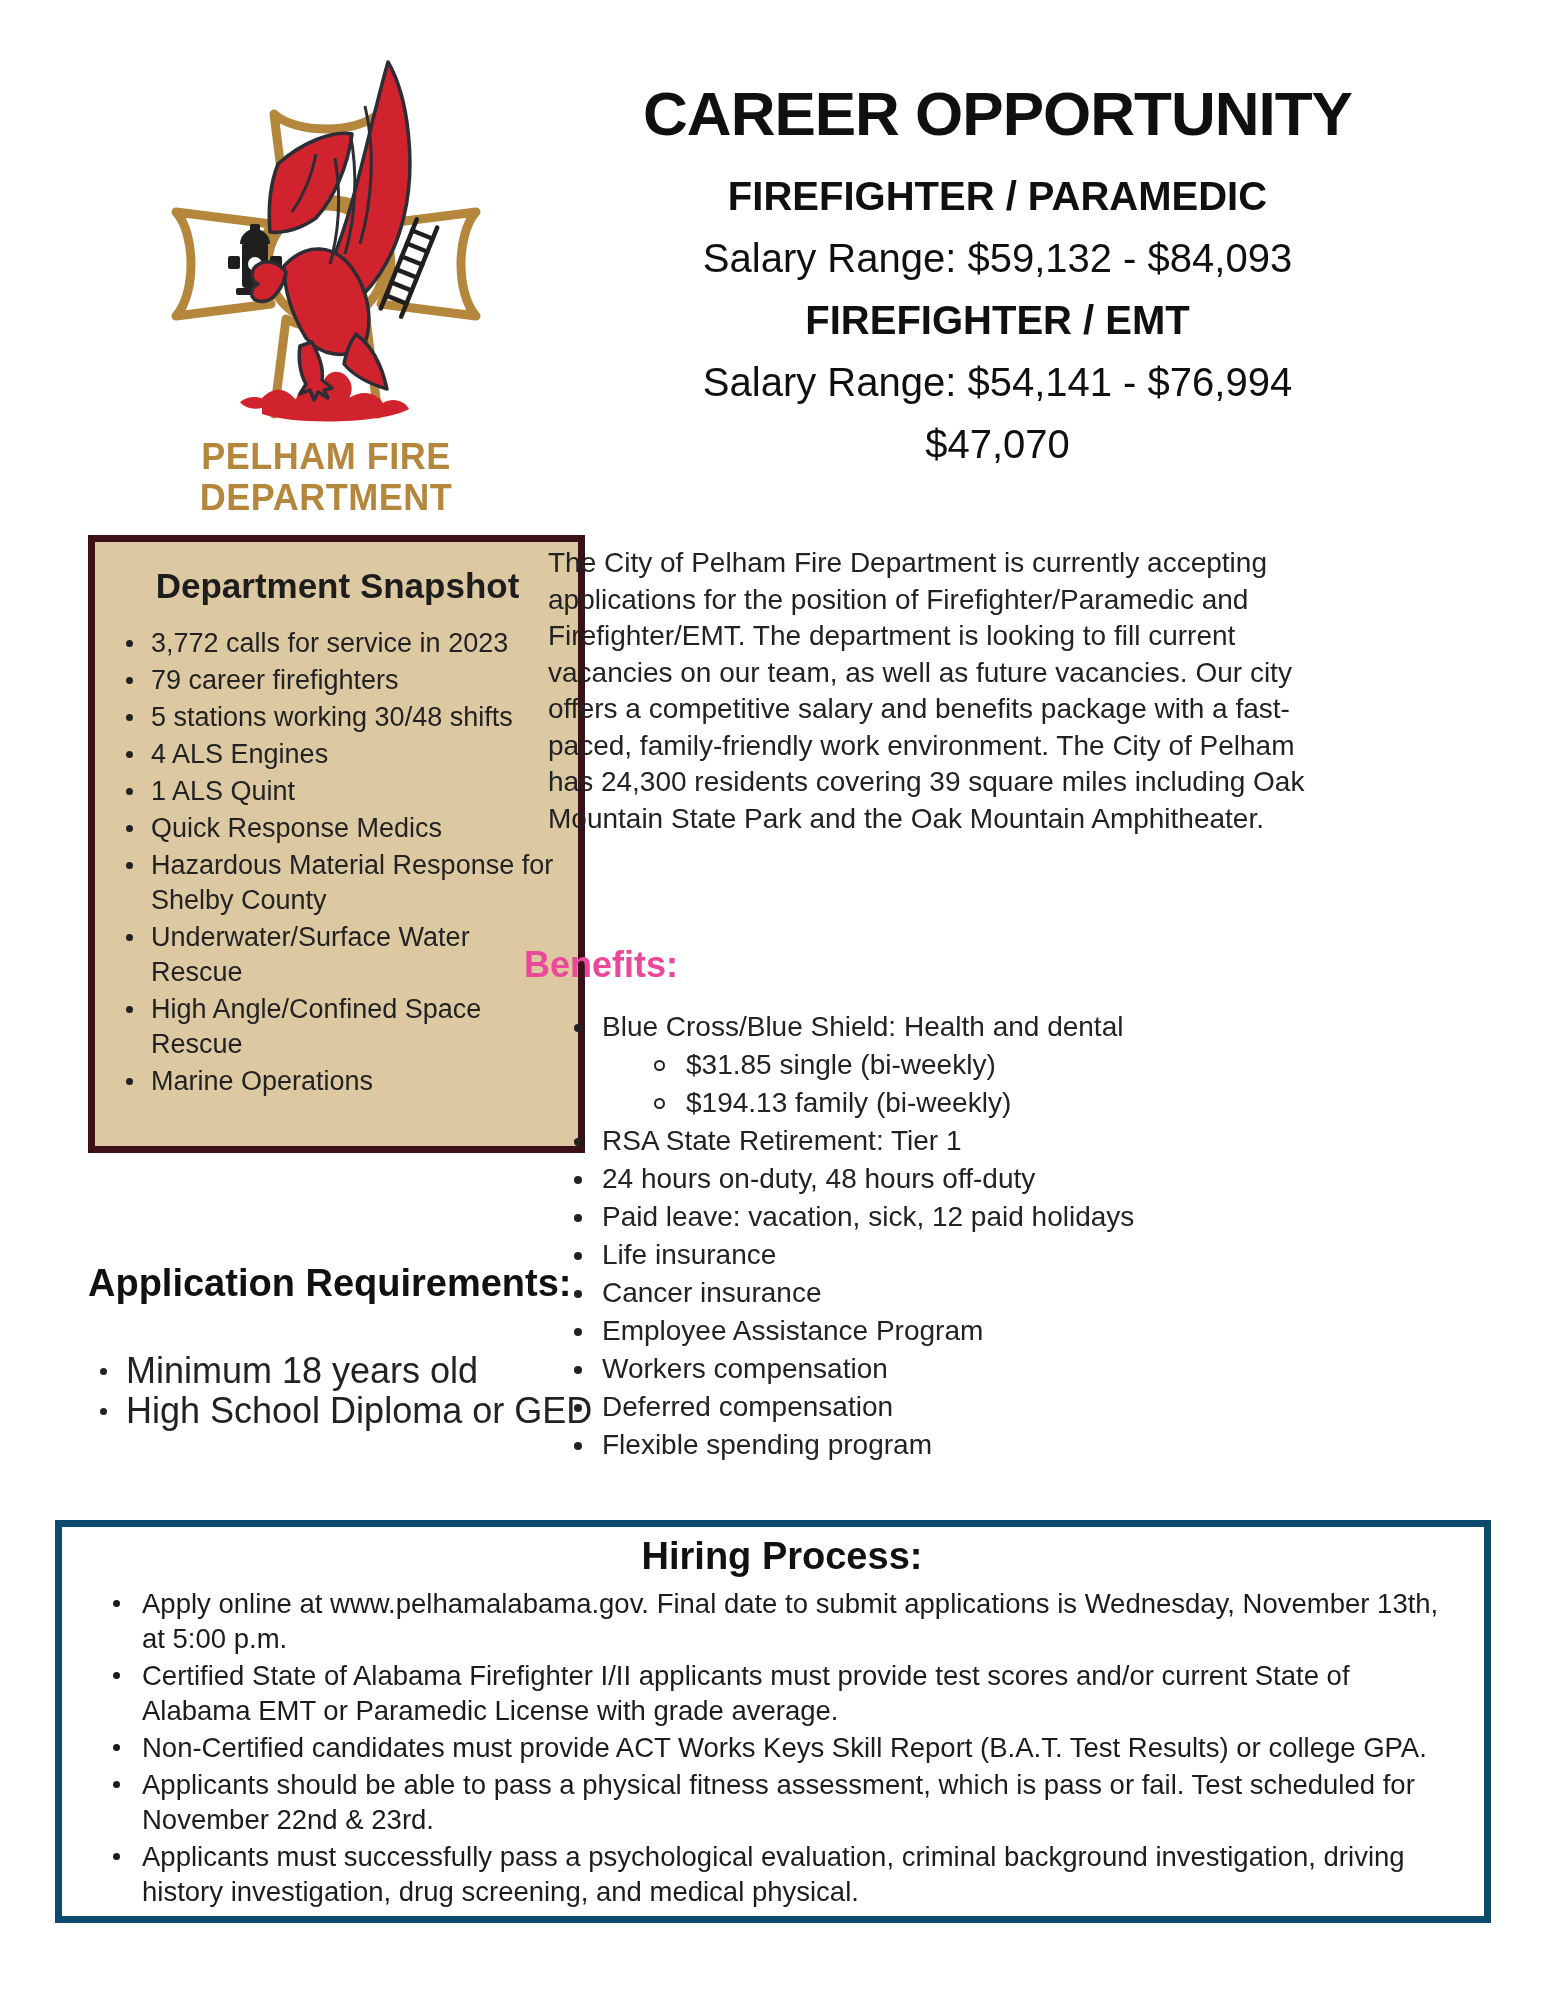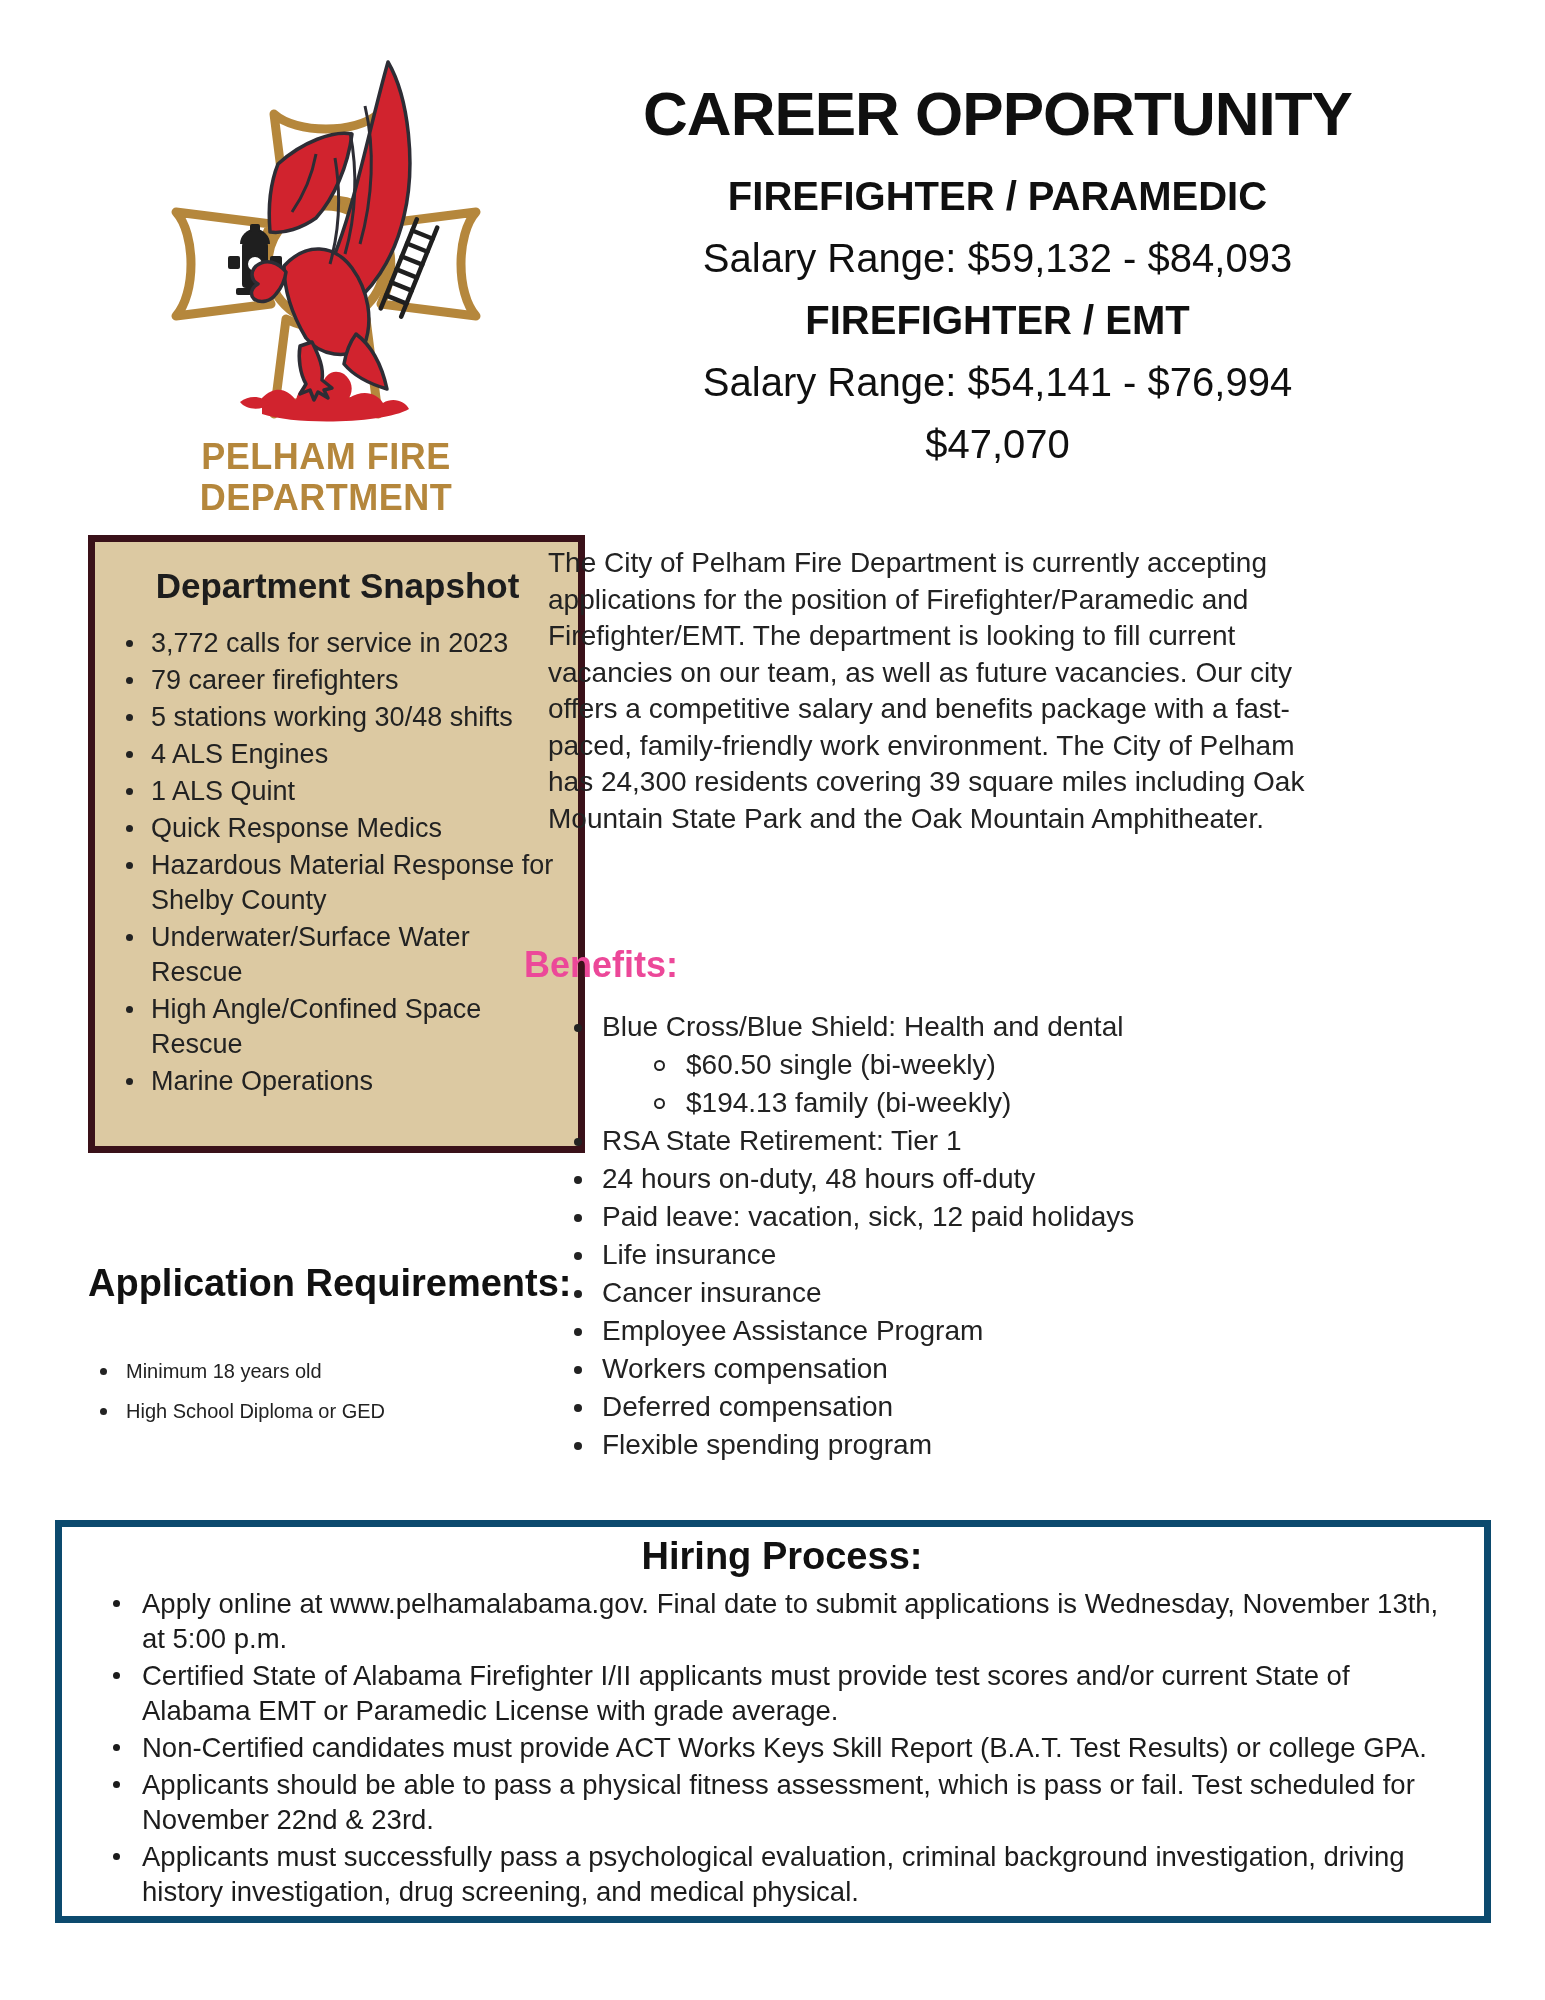--- a/index.html
+++ b/index.html
@@ -39,21 +39,21 @@
   .b-list > li::before { content:""; position:absolute; left:14px; top:16px; width:8px; height:8px;
                          border-radius:50%; background:#222; }
   .sub-list { margin:0; padding:0 0 0 50px; list-style:none; }
   .sub-list li { position:relative; padding-left:34px; }
   .sub-list li::before { content:""; position:absolute; left:2px; top:14px; width:9px; height:9px;
                          border-radius:50%; background:transparent; border:2.5px solid #222; box-sizing:border-box;
                          width:11px; height:11px; }
   
   .app-req { position:absolute; left:88px; top:1262px; width:580px; color:#111; }
   .app-req h2 { margin:0; font-size:38px; font-weight:700; }
-  .req-list { margin:46px 0 0 0; padding:0; list-style:none; font-size:20px; line-height:40px; color:#222; }
+  .req-list { margin:46px 0 0 0; padding:0; list-style:none; font-size:36px; line-height:40px; color:#222; }
   .req-list li { position:relative; padding-left:38px; }
   .req-list li::before { content:""; position:absolute; left:12px; top:17px; width:7px; height:7px;
                          border-radius:50%; background:#222; }
   
   .hiring-box { position:absolute; left:55px; top:1520px; width:1436px; height:403px;
                 border:7px solid #0c4a6e; box-sizing:border-box; padding:6px 26px 0 44px; }
   .hiring-box h2 { margin:2px 0 8px 0; text-align:center; font-size:38px; font-weight:700; color:#111; }
   .hire-list { margin:0; padding:0; list-style:none; font-size:27.5px; line-height:35px; color:#1c1c1c; }
   .hire-list li { position:relative; padding-left:36px; margin-bottom:2px; }
   .hire-list li::before { content:""; position:absolute; left:7px; top:14px; width:7px; height:7px;
@@ -147,21 +147,21 @@
     </ul>
   </div>
 
   <p class="intro">The City of Pelham Fire Department is currently accepting applications for the position of Firefighter/Paramedic and Firefighter/EMT. The department is looking to fill current vacancies on our team, as well as future vacancies. Our city offers a competitive salary and benefits package with a fast-paced, family-friendly work environment. The City of Pelham has 24,300 residents covering 39 square miles including Oak Mountain State Park and the Oak Mountain Amphitheater.</p>
 
   <h2 class="benefits-h">Benefits:</h2>
   <ul class="b-list">
     <li>
       <span>Blue Cross/Blue Shield: Health and dental</span>
       <ul class="sub-list">
-        <li>$60.50 single (bi-weekly)</li>
+        <li>$31.85 single (bi-weekly)</li>
         <li>$194.13 family (bi-weekly)</li>
       </ul>
     </li>
     <li>RSA State Retirement: Tier 1</li>
     <li>24 hours on-duty, 48 hours off-duty</li>
     <li>Paid leave: vacation, sick, 12 paid holidays</li>
     <li>Life insurance</li>
     <li>Cancer insurance</li>
     <li>Employee Assistance Program</li>
     <li>Workers compensation</li>

